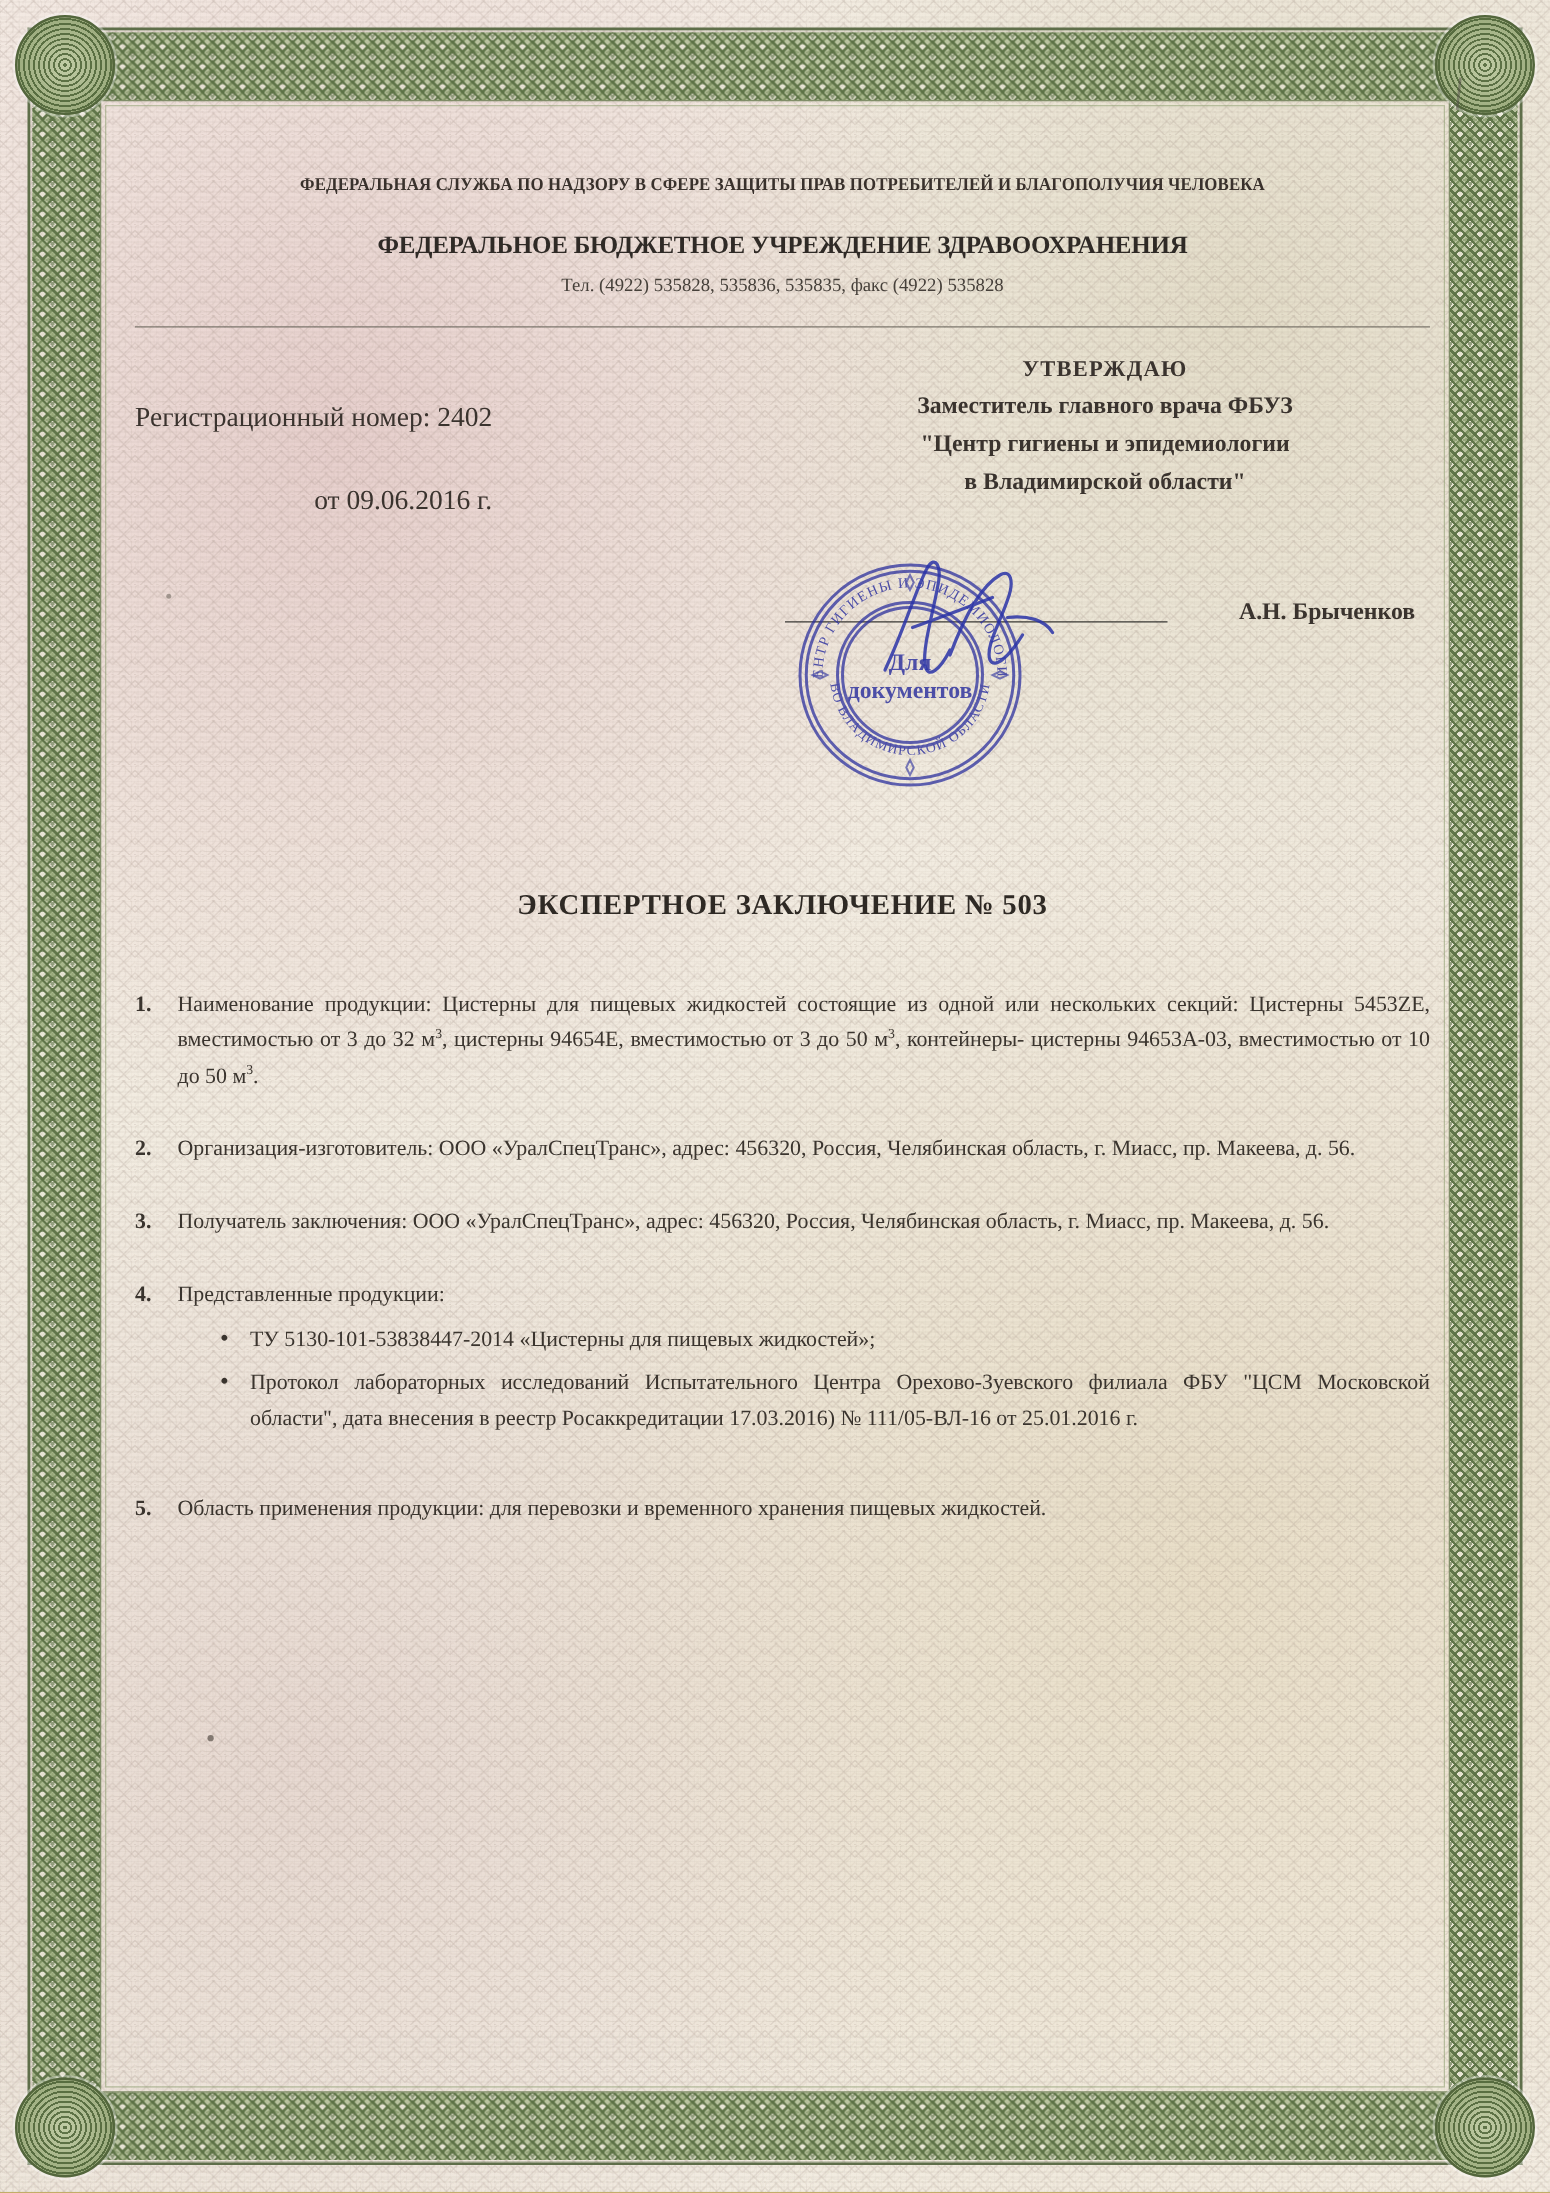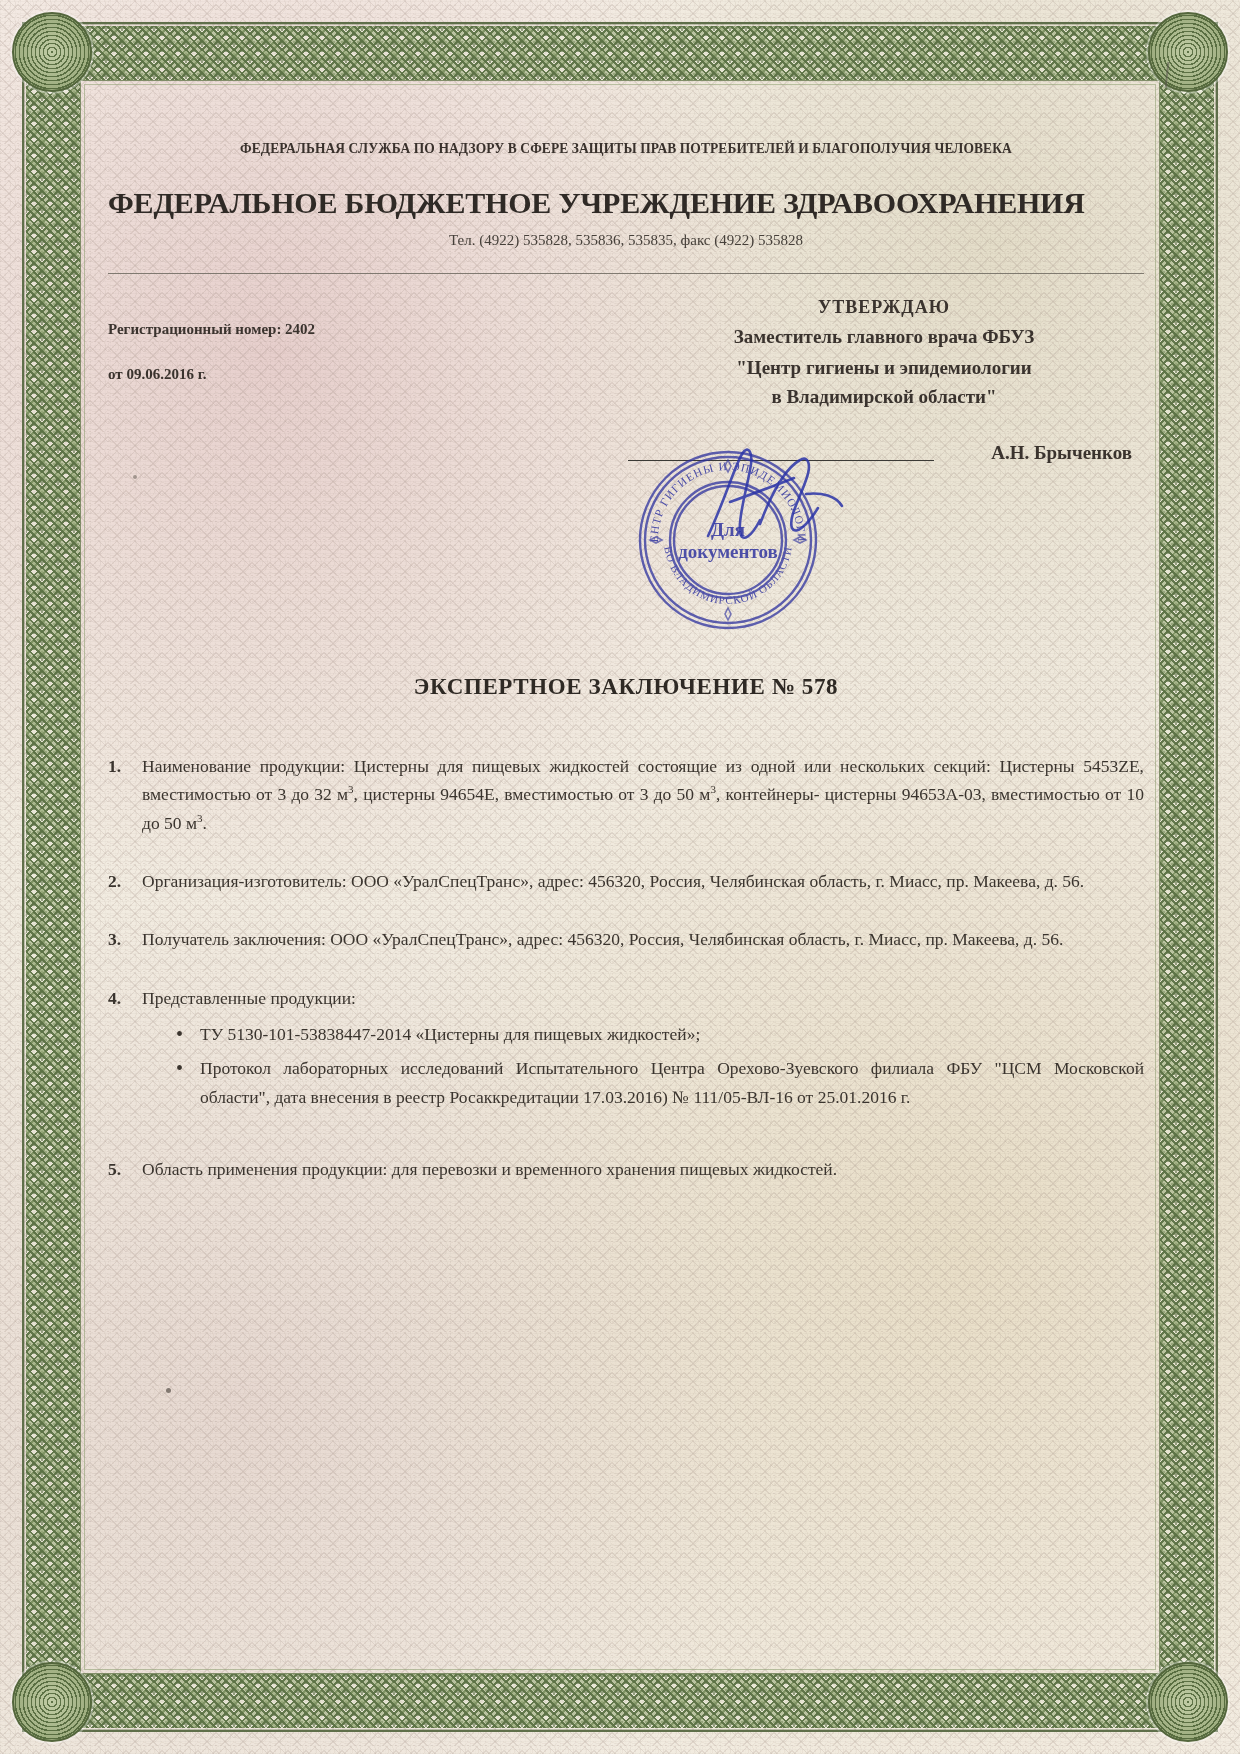--- a/index.html
+++ b/index.html
@@ -114,23 +114,23 @@
     font-weight: bold;
     font-size: 14.5px;
     letter-spacing: 0.1px;
     color: #39312c;
     white-space: nowrap;
     transform: scaleX(0.93);
     transform-origin: center;
   }
 
   .org-name {
-    text-align: left;
-    font-weight: bold;
-    font-size: 30px;
+    text-align: center;
+    font-weight: bold;
+    font-size: 20px;
     line-height: 1.18;
     margin-top: 28px;
     color: #2f2a26;
     letter-spacing: -0.2px;
   }
   .org-name .l2 { display: block; }
 
   .addr {
     text-align: center;
     font-size: 15px;
@@ -144,25 +144,26 @@
     border-top: 1px solid #6f6a60;
     opacity: 0.85;
   }
 
   .reg-row {
     display: flex;
     justify-content: space-between;
     margin-top: 20px;
   }
   .reg-left {
-    font-weight: bold;
-    font-size: 15px;
+    font-weight: normal;
+    font-size: 22px;
     line-height: 1.5;
     white-space: pre-line;
     padding-top: 2px;
+    text-align: right;
   }
   .reg-right {
     text-align: center;
     font-weight: bold;
     font-size: 19px;
     line-height: 1.55;
     width: 520px;
   }
   .reg-right .utv { font-size: 18px; letter-spacing: 1px; }
   .reg-right .quoted { margin-top: 2px; }
@@ -339,21 +340,21 @@
         <div class="quoted">"Центр гигиены и эпидемиологии</div>
         <div>в Владимирской области"</div>
       </div>
     </div>
 
     <div class="sign-row">
       <div class="sign-line"></div>
       <div class="sign-name">А.Н. Брыченков</div>
     </div>
 
-    <div class="doc-title">ЭКСПЕРТНОЕ ЗАКЛЮЧЕНИЕ № 578</div>
+    <div class="doc-title">ЭКСПЕРТНОЕ ЗАКЛЮЧЕНИЕ № 503</div>
 
     <div class="sections">
 
       <div class="sec">
         <span class="num">1.</span>
         <span class="lead">Наименование продукции</span><span>: Цистерны для пищевых жидкостей состоящие из одной или нескольких секций: Цистерны 5453ZE, вместимостью от 3 до 32 м</span><sup>3</sup><span>, цистерны 94654Е, вместимостью от 3 до 50 м</span><sup>3</sup><span>, контейнеры- цистерны 94653А-03, вместимостью от 10 до 50 м</span><sup>3</sup><span>.</span>
       </div>
 
       <div class="sec">
         <span class="num">2.</span>

